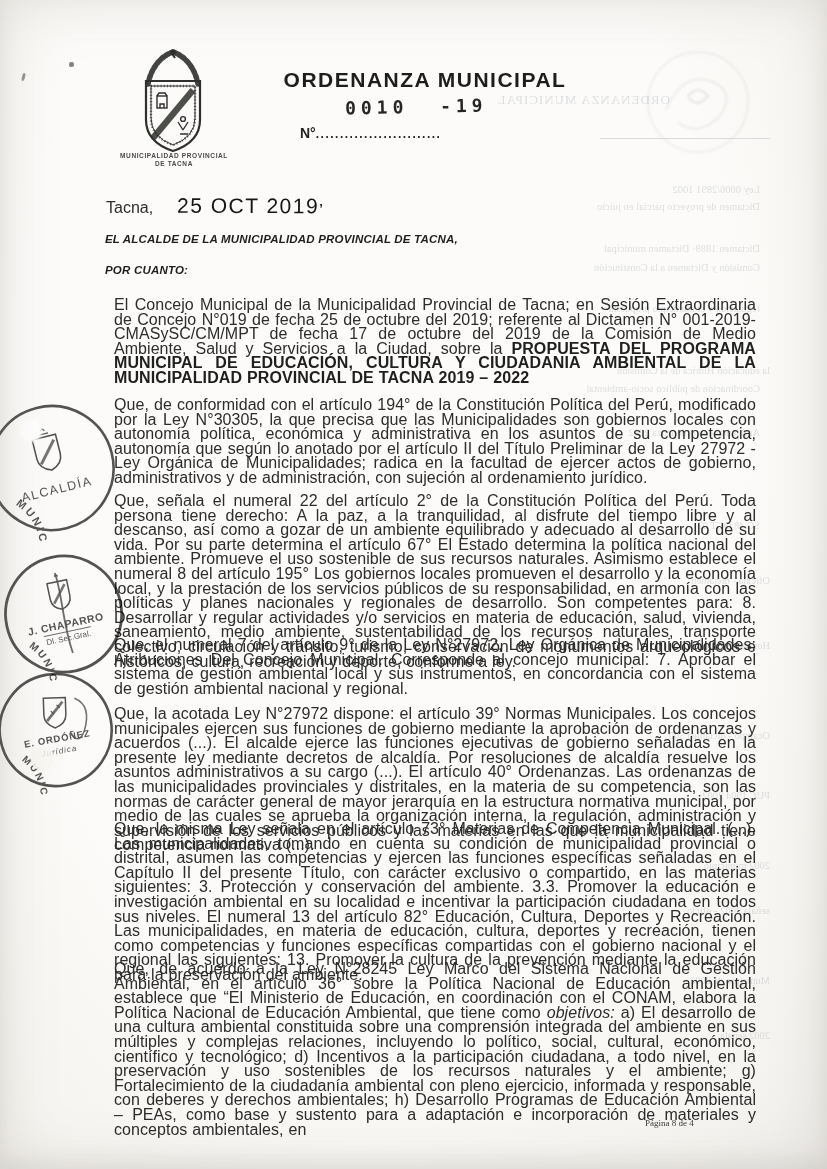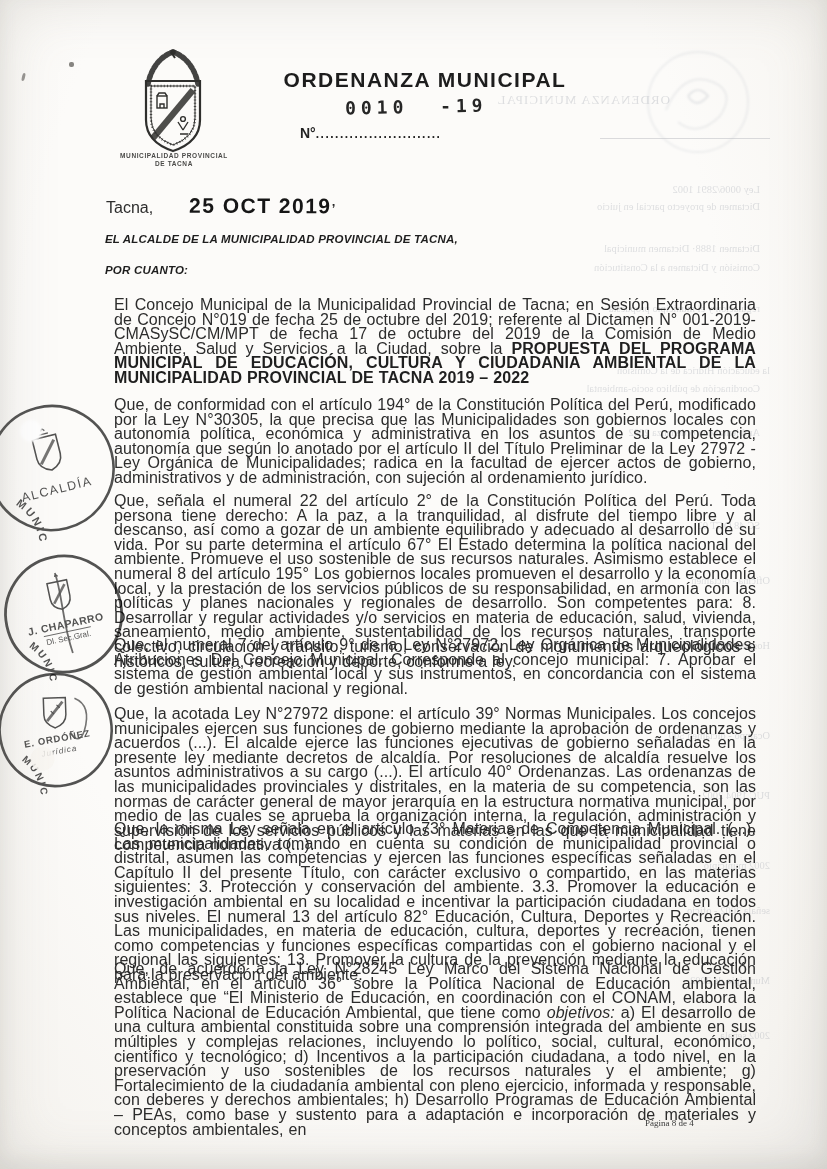--- a/index.html
+++ b/index.html
@@ -37,22 +37,22 @@
   .num-stamp{
     position:absolute;left:345px;top:96px;white-space:pre;
     font-family:"DejaVu Sans Mono",monospace;font-weight:bold;
     font-size:18px;letter-spacing:5px;color:#262626;transform:rotate(-1.2deg);
   }
 
   
   .date-row{position:absolute;left:106px;top:194px;}
   .place{font-size:16px;color:#2d2d2d;}
   .date-stamp{
-    font-size:21px;font-weight:bold;letter-spacing:1.5px;color:#161616;
-    margin-left:36px;transform:rotate(.3deg);display:inline-block;
+    font-size:21px;font-weight:normal;letter-spacing:1.5px;color:#161616;
+    margin-left:24px;transform:rotate(.3deg);display:inline-block;
   }
   .date-tick{font-size:13px;font-weight:bold;color:#222;}
   .h-line{
     position:absolute;left:105px;width:650px;
     font-size:11.5px;font-weight:bold;font-style:italic;color:#1e1e1e;letter-spacing:.2px;
   }
 
   
   .para{
     position:absolute;left:104px;width:642px;margin:10px;

